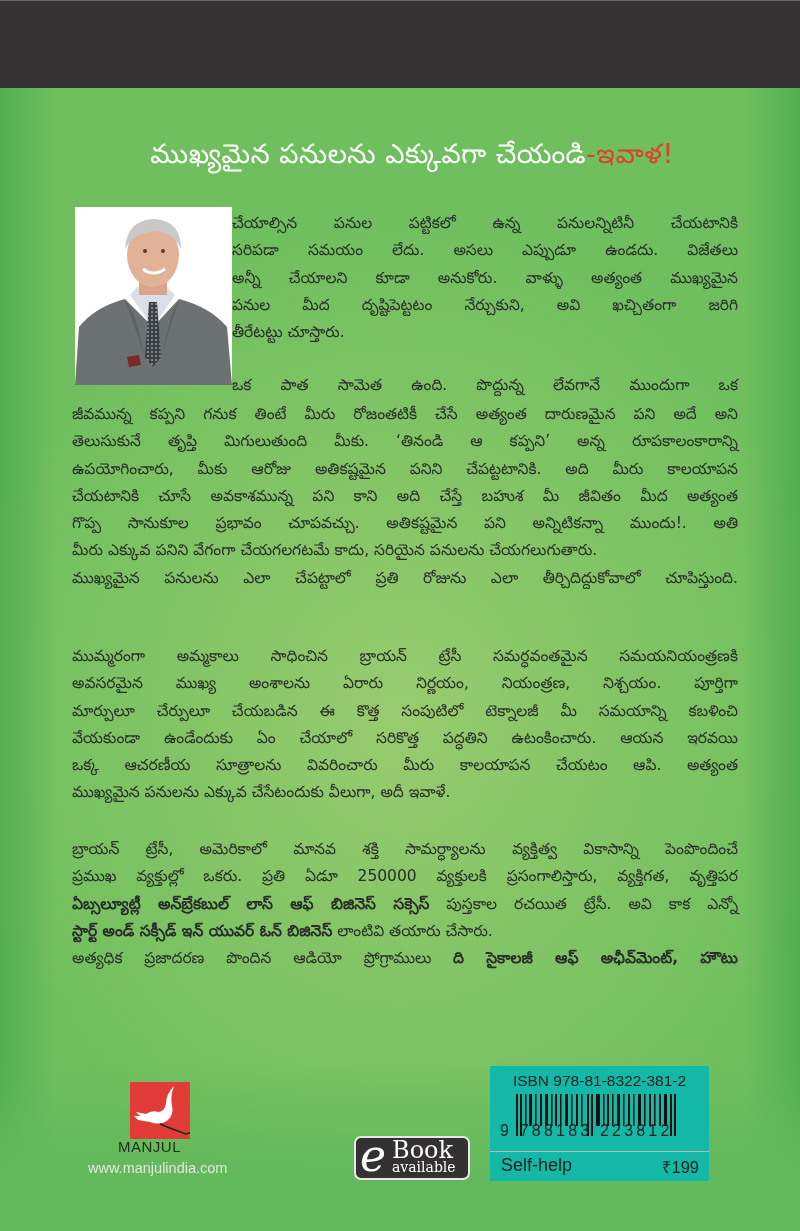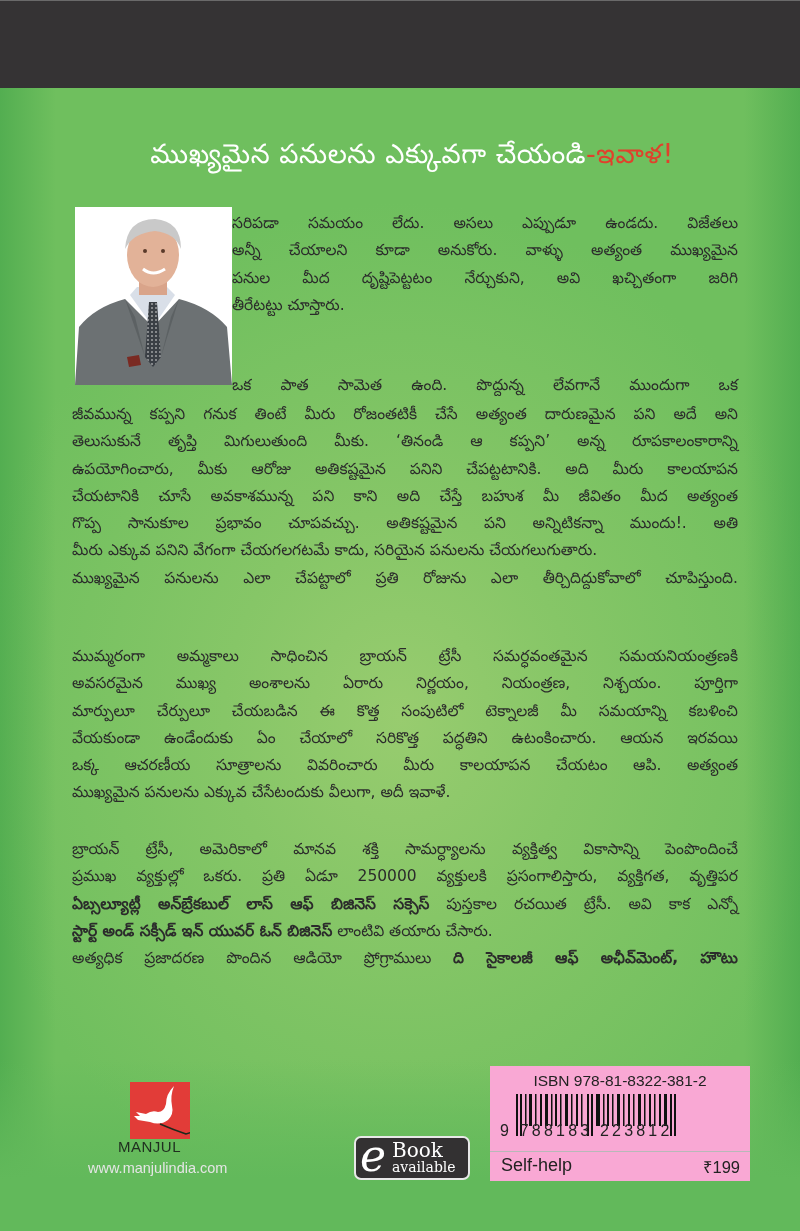--- a/index.html
+++ b/index.html
@@ -66,29 +66,29 @@
       position: absolute; left: 354px; top: 1136px; width: 116px; height: 44px;
       background: #333132; border: 2px solid #e8e8e8; border-radius: 7px;
       box-sizing: border-box; color: #ffffff;
     }
     .ebook .e {
       position: absolute; left: 4px; top: -4px; font-family: "DejaVu Serif", serif;
       font-style: italic; font-size: 44px; line-height: 44px;
     }
     .ebook .book {
       position: absolute; left: 36px; top: 1px; font-family: "DejaVu Serif", serif;
-      font-size: 20px; line-height: 22px;
+      font-size: 24px; line-height: 22px;
     }
     .ebook .avail {
       position: absolute; left: 36px; top: 21px; font-family: "DejaVu Serif", serif;
       font-size: 14px; line-height: 16px;
     }
     .isbn-box {
-      position: absolute; left: 490px; top: 1066px; width: 260px; height: 115px;
-      background: #f9a8d4;
+      position: absolute; left: 490px; top: 1066px; width: 219px; height: 115px;
+      background: #14b8a6;
       font-family: "Liberation Sans", sans-serif; color: #222;
     }
     .isbn-text {
       position: absolute; left: 0; top: 6px; width: 100%; text-align: center;
       font-size: 15.5px; white-space: nowrap;
     }
     .barcode {
       position: absolute; left: 20px; top: 28px; width: 180px; height: 42px;
     }
     .barcode-digits {
@@ -145,20 +145,21 @@
 
     <path d="M50 42 Q52 12 80 12 Q106 14 106 42 Q100 26 80 24 Q58 26 50 42 Z" fill="#c9c9c9"></path>
 
     <path d="M68 62 Q78 70 90 62" stroke="#ffffff" stroke-width="3" fill="none"></path>
     <circle cx="70" cy="44" r="2" fill="#5a3a2a"></circle>
     <circle cx="88" cy="44" r="2" fill="#5a3a2a"></circle>
   </svg>
 </div>
 
 <div class="para p1">
+  <span class="line">చేయాల్సిన పనుల పట్టికలో ఉన్న పనులన్నిటినీ చేయటానికి</span>
   <span class="line">సరిపడా సమయం లేదు. అసలు ఎప్పుడూ ఉండదు. విజేతలు</span>
   <span class="line">అన్నీ చేయాలని కూడా అనుకోరు. వాళ్ళు అత్యంత ముఖ్యమైన</span>
   <span class="line">పనుల మీద దృష్టిపెట్టటం నేర్చుకుని, అవి ఖచ్చితంగా జరిగి</span>
   <span class="line last">తీరేటట్టు చూస్తారు.</span>
 </div>
 
 <div class="para p2">
   <span class="line">ఒక పాత సామెత ఉంది. పొద్దున్న లేవగానే ముందుగా ఒక</span>
 </div>
 

